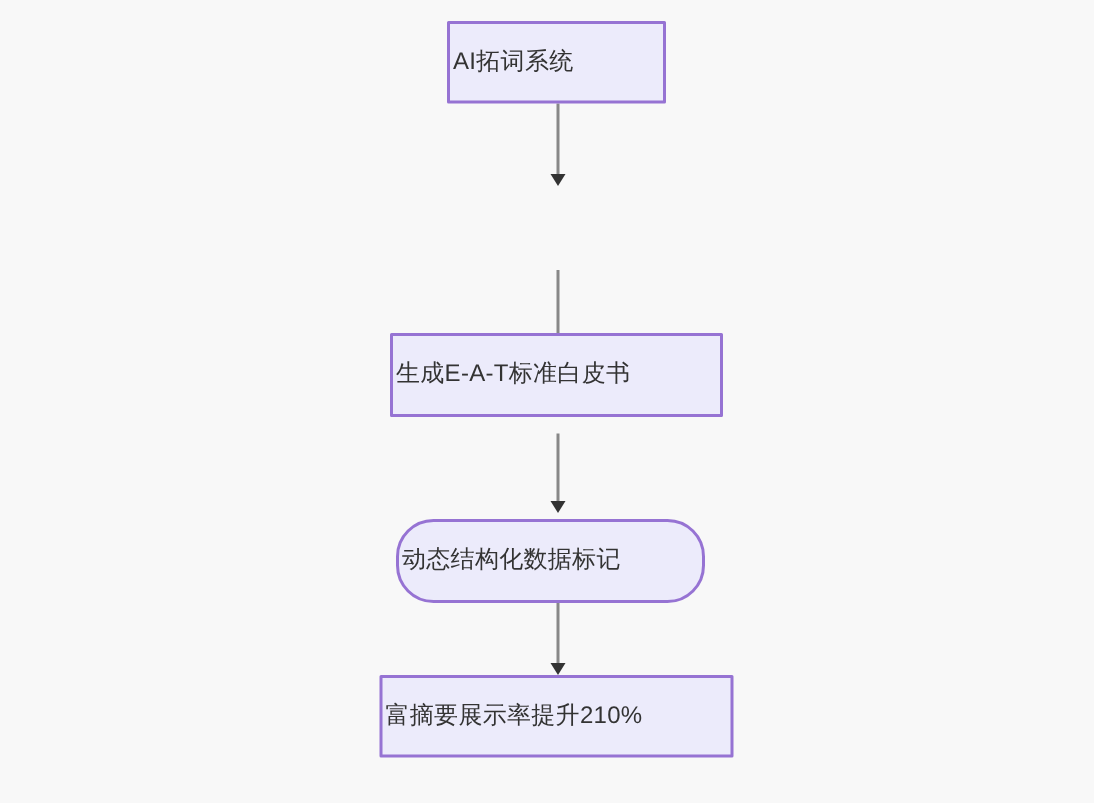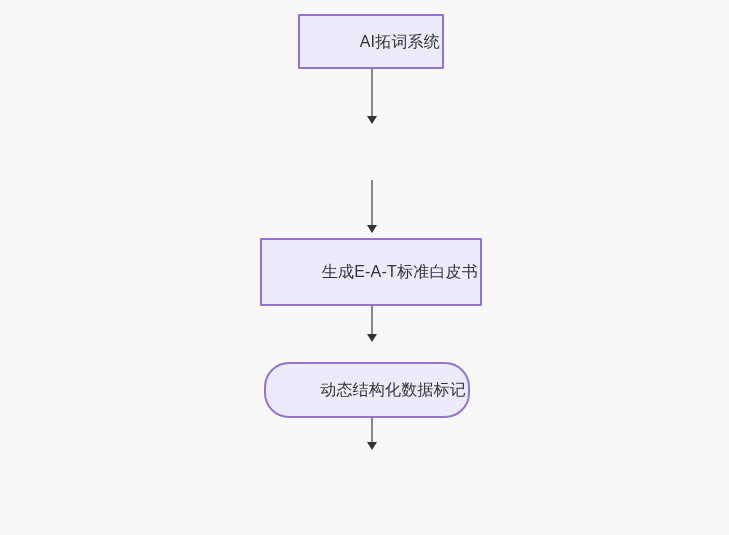--- a/index.html
+++ b/index.html
@@ -20,21 +20,21 @@
     height: 535px;
   }
   .node {
     position: absolute;
     box-sizing: border-box;
     background: #ecebfb;
     border: 2px solid #9673d3;
     border-radius: 1px;
     display: flex;
     align-items: center;
-    justify-content: flex-end;
+    justify-content: flex-start;
     color: #333333;
     font-size: 16px;
     line-height: 1;
     letter-spacing: 0.2px;
     white-space: nowrap;
   }
   .node-label {
     display: block;
     padding: 0 2px;
   }
@@ -82,22 +82,25 @@
   <div class="edge" style="left:371px; top:398px; height:52px;">
     <div class="edge-line" style="height:44px;"></div>
     <div class="edge-head" style="top:44px;"></div>
   </div>
 
   <div class="node" style="left:298px; top:14px; width:146px; height:55px;">
     <span class="node-label">AI拓词系统</span>
   </div>
 
 
-  <div class="node" style="left:260px; top:238px; width:222px; height:68px;">
+  <div class="node" style="left:260px; top:222px; width:222px; height:56px;">
     <span class="node-label">生成E-A-T标准白皮书</span>
   </div>
 
-  <div class="node" style="left:264px; top:362px; width:206px; height:56px;border-radius:25px;">
+  <div class="node" style="left:264px; top:346px; width:206px; height:56px;border-radius:25px;">
     <span class="node-label">动态结构化数据标记</span>
   </div>
 
+  <div class="node" style="left:253px; top:450px; width:236px; height:55px;">
+    <span class="node-label">富摘要展示率提升210%</span>
+  </div>
 
 </div>
 
 </body></html>

